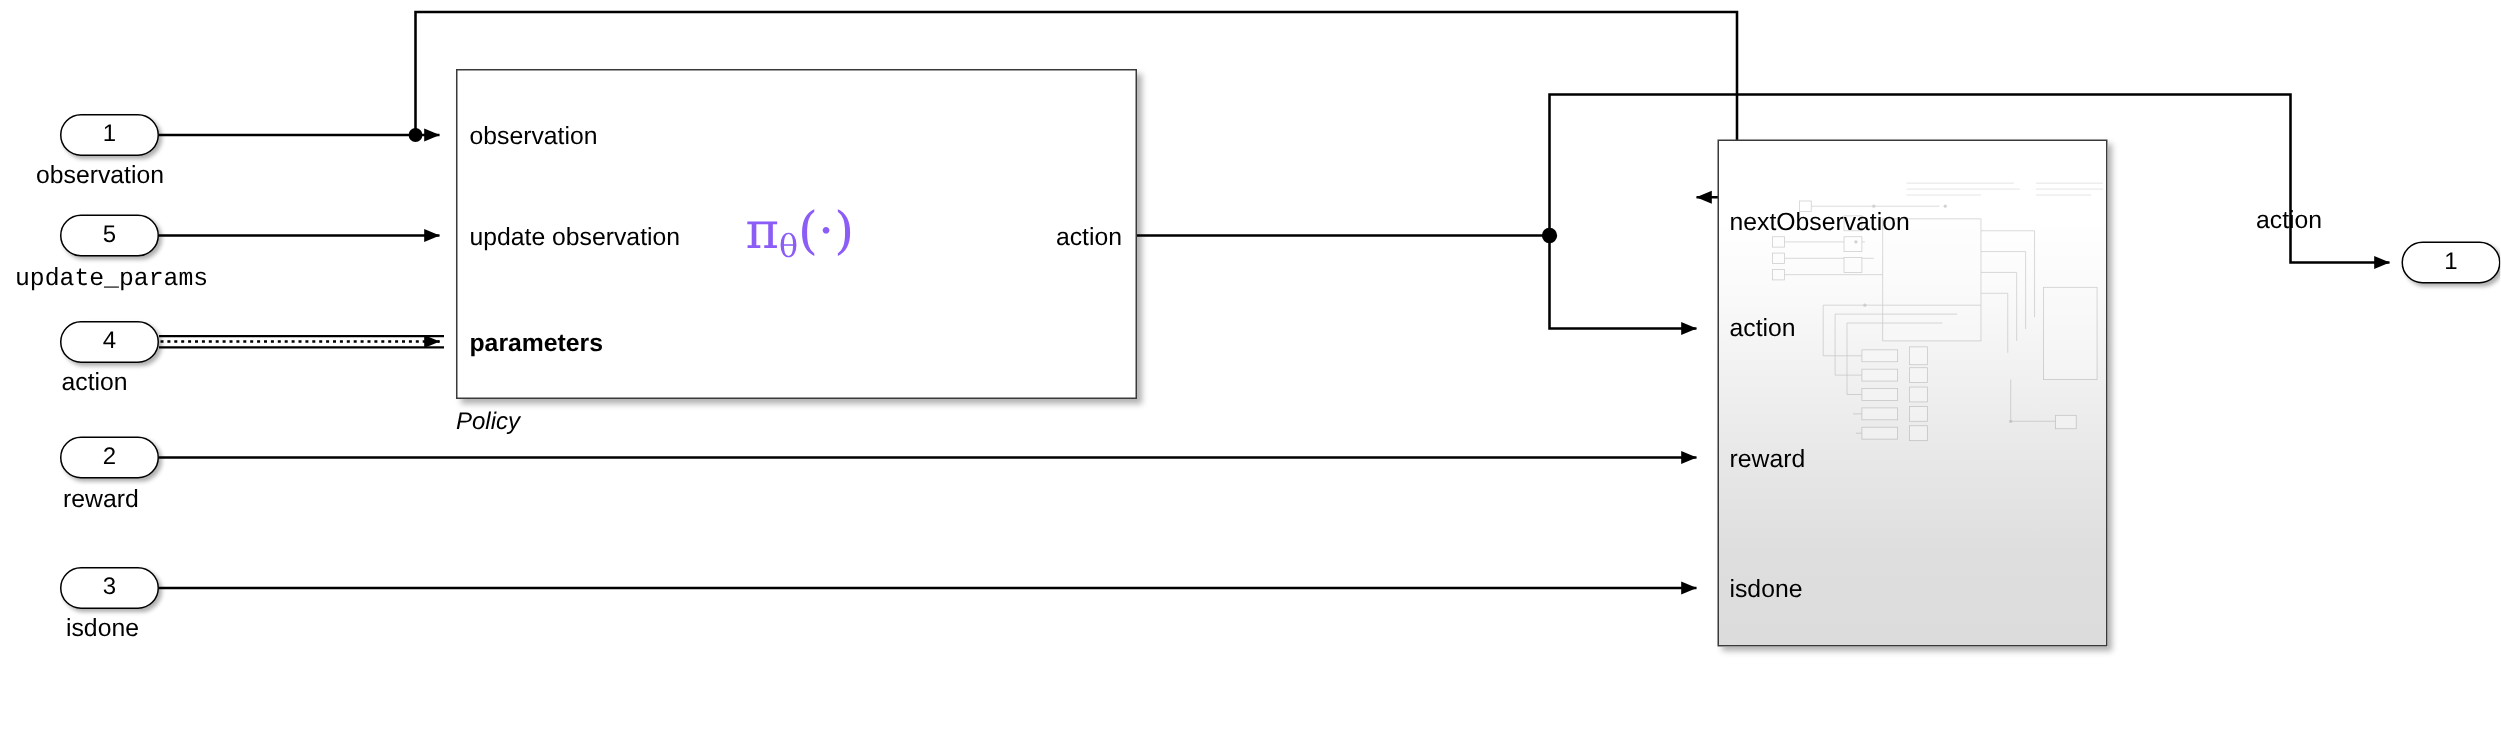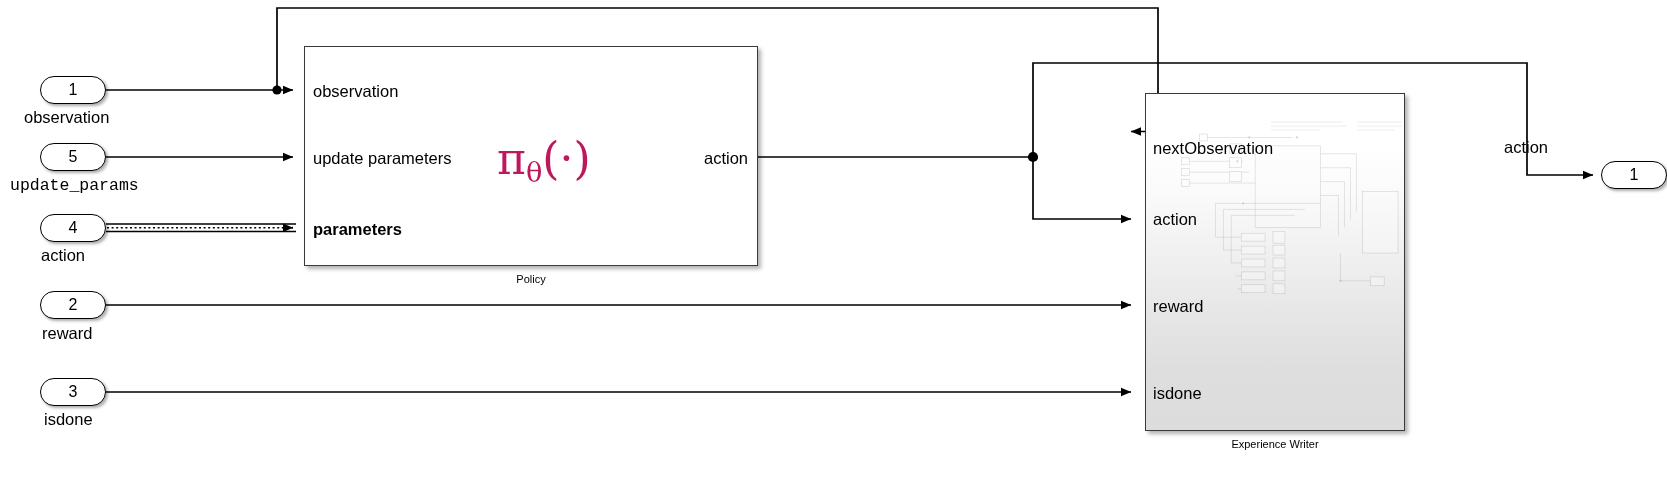--- a/index.html
+++ b/index.html
@@ -48,38 +48,39 @@
   
   .block {
     position: absolute;
     box-sizing: border-box;
     border: 1.8px solid #3a3a3a;
     background: #ffffff;
     box-shadow: 3px 3px 4px rgba(0,0,0,0.30);
   }
   .block-caption {
     position: absolute;
-    font-size: 11px;
-    color: #000;
-    white-space: nowrap;
-    text-align: center;
+    font-size: 16px;
+    color: #000;
+    white-space: nowrap;
+    text-align: left;
+    font-style: italic;
   }
   .pin-label {
     position: absolute;
     font-size: 16.5px;
     color: #000;
     white-space: nowrap;
     line-height: 1;
   }
   .pin-label.right { text-align: right; }
   .policy-glyph {
     position: absolute;
     font-family: "DejaVu Serif", serif;
-    font-size: 44px;
-    color: #be185d;
+    font-size: 34px;
+    color: #8b5cf6;
     white-space: nowrap;
     line-height: 1;
   }
   .policy-glyph sub {
     font-size: 0.62em;
     vertical-align: baseline;
     position: relative;
     top: 0.28em;
   }
   
@@ -169,21 +170,21 @@
   <div class="port-caption" style="left:44px; top:410px;">isdone</div>
 
   <div class="port" style="left:1601px; top:161px;">
     <span>1</span>
   </div>
   <div class="port-caption" style="left:1504px; top:138px;">action</div>
 
   <div class="block" style="left:304px; top:46px; width:454px; height:220px;"></div>
 
   <div class="pin-label" style="left:313px; top:83px;">observation</div>
-  <div class="pin-label" style="left:313px; top:150px;">update parameters</div>
+  <div class="pin-label" style="left:313px; top:150px;">update observation</div>
   <div class="pin-label" style="left:313px; top:221px;font-weight:bold;">parameters</div>
   <div class="pin-label right" style="left:655px; top:150px; width:93px;">action</div>
 
   <div class="policy-glyph" style="left:497px; top:137px;">
     <span>π</span><sub>θ</sub><span>(·)</span>
   </div>
 
   <div class="block-caption" style="left:304px; top:273px; width:454px;">Policy</div>
 
   <div class="subsystem" style="left:1145px; top:93px; width:260px; height:338px;">
@@ -261,15 +262,14 @@
         <circle cx="196" cy="188" r="1.1"></circle>
       </g>
     </svg>
   </div>
 
   <div class="pin-label" style="left:1153px; top:140px;">nextObservation</div>
   <div class="pin-label" style="left:1153px; top:211px;">action</div>
   <div class="pin-label" style="left:1153px; top:298px;">reward</div>
   <div class="pin-label" style="left:1153px; top:385px;">isdone</div>
 
-  <div class="block-caption" style="left:1145px; top:438px; width:260px;">Experience Writer</div>
 
 </div>
 
 </body></html>

